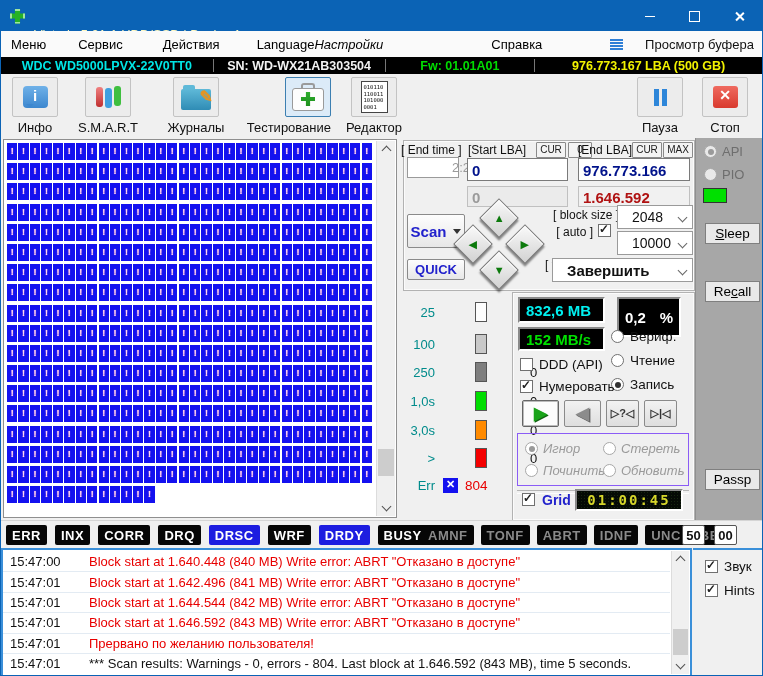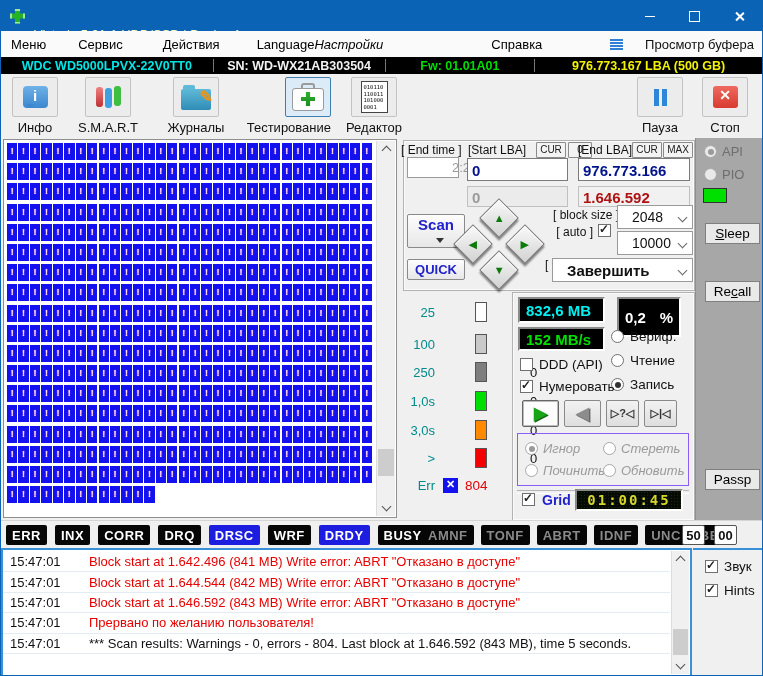--- a/index.html
+++ b/index.html
@@ -115,21 +115,21 @@
   .mini-btn{position:absolute;background:#f3f3f3;border:1px solid #8a8a8a;font-size:10px;line-height:13px;
             text-align:center;border-radius:1px;color:#222;}
   .spinner{position:absolute;background:#fff;border:1px solid #9a9a9a;box-sizing:border-box;display:flex;}
   .spin-val{flex:1;text-align:right;color:#9a9a9a;font-size:13px;padding-top:2px;margin-left:44px;}
   .spin-col{width:15px;border-left:1px solid #c9c9c9;display:flex;flex-direction:column;}
   .spin-up,.spin-down{flex:1;background:#f0f0f0;display:flex;align-items:center;justify-content:center;}
   .tri-up{border:3px solid transparent;border-bottom:4px solid #555;margin-bottom:2px;}
   .tri-down{border:3px solid transparent;border-top:4px solid #555;margin-top:2px;}
   .push-btn{position:absolute;background:linear-gradient(#fdfdfd,#e7e7e7);border:1px solid #8a8a8a;border-radius:2px;
             display:flex;align-items:center;justify-content:center;box-sizing:border-box;
-            font-weight:bold;color:var(--action-blue,#2222cc);flex-direction:column;}
+            font-weight:bold;color:var(--action-blue,#2222cc);}
   .caret{border:4px solid transparent;border-top:5px solid #333;margin:5px 0 0 7px;}
   .combo{position:absolute;background:#fff;border:1px solid #9a9a9a;box-sizing:border-box;display:flex;
          align-items:center;padding-left:14px;font-size:14px;}
   .combo .chev{position:absolute;right:6px;top:8px;border-color:#666;}
   .combo.bold{font-weight:bold;}
 
   .diamond{position:absolute;left:452px;top:200px;width:92px;height:86px;}
   .nav-btn{position:absolute;width:26px;height:26px;transform:rotate(45deg);
            background:linear-gradient(135deg,#fafafa,#d2d2d2);border:1px solid #777;
            box-shadow:2px 2px 2px rgba(0,0,0,.45), inset 1px 1px 0 #fff;
@@ -1194,20 +1194,24 @@
         <span class="badge flag">BBK</span>
       </span>
     <span class="val-badge" style="left:681px;">50</span>
     <span class="val-badge" style="left:713px;">00</span>
   </div>
 
   <div class="log-wrap">
     <div class="log-box">
       <div class="log-rows">
 
+          <div class="log-row error">
+            <span class="log-time">15:47:00</span>
+            <span class="log-text">Block start at 1.640.448 (840 MB) Write error: ABRT "Отказано в доступе"</span>
+          </div>
 
           <div class="log-row error">
             <span class="log-time">15:47:01</span>
             <span class="log-text">Block start at 1.642.496 (841 MB) Write error: ABRT "Отказано в доступе"</span>
           </div>
 
           <div class="log-row error">
             <span class="log-time">15:47:01</span>
             <span class="log-text">Block start at 1.644.544 (842 MB) Write error: ABRT "Отказано в доступе"</span>
           </div>

